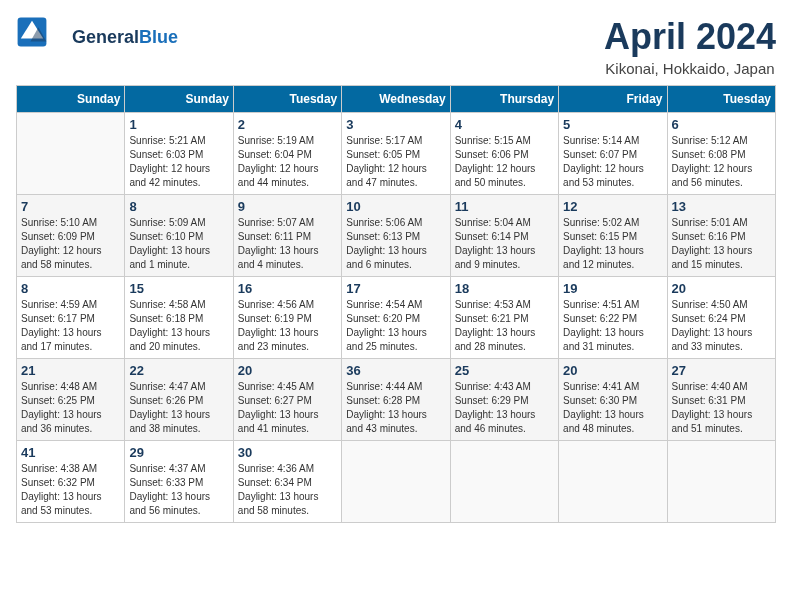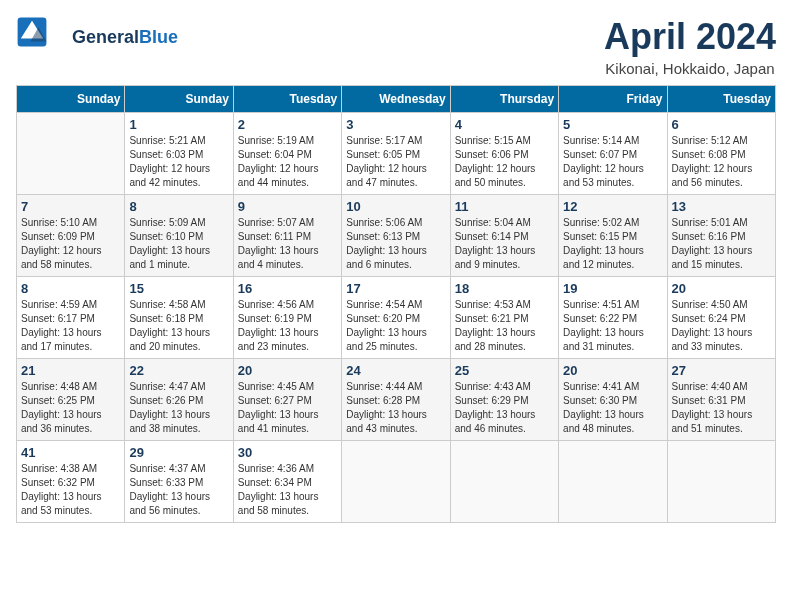--- a/index.html
+++ b/index.html
@@ -214,21 +214,21 @@
         </td>
         <td>
           <div class="day-number">22</div>
           <div class="day-info">Sunrise: 4:47 AM<br>Sunset: 6:26 PM<br>Daylight: 13 hours and 38 minutes.</div>
         </td>
         <td>
           <div class="day-number">20</div>
           <div class="day-info">Sunrise: 4:45 AM<br>Sunset: 6:27 PM<br>Daylight: 13 hours and 41 minutes.</div>
         </td>
         <td>
-          <div class="day-number">24</div>
+          <div class="day-number">36</div>
           <div class="day-info">Sunrise: 4:44 AM<br>Sunset: 6:28 PM<br>Daylight: 13 hours and 43 minutes.</div>
         </td>
         <td>
           <div class="day-number">25</div>
           <div class="day-info">Sunrise: 4:43 AM<br>Sunset: 6:29 PM<br>Daylight: 13 hours and 46 minutes.</div>
         </td>
         <td>
           <div class="day-number">20</div>
           <div class="day-info">Sunrise: 4:41 AM<br>Sunset: 6:30 PM<br>Daylight: 13 hours and 48 minutes.</div>
         </td>

